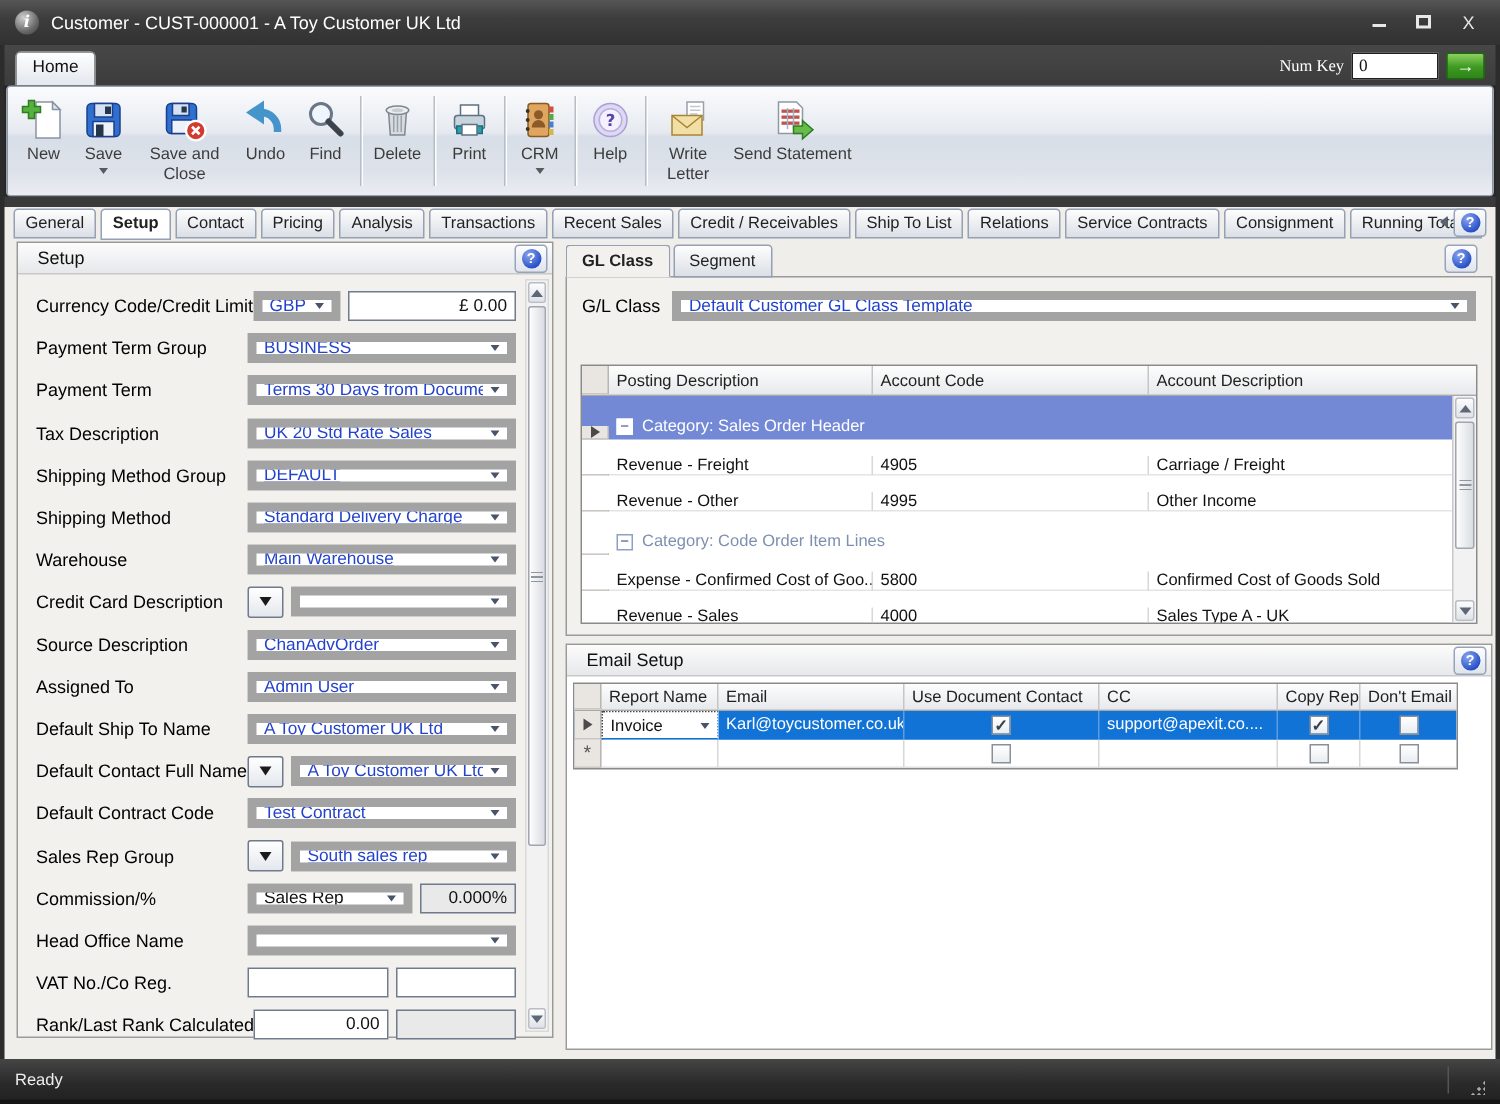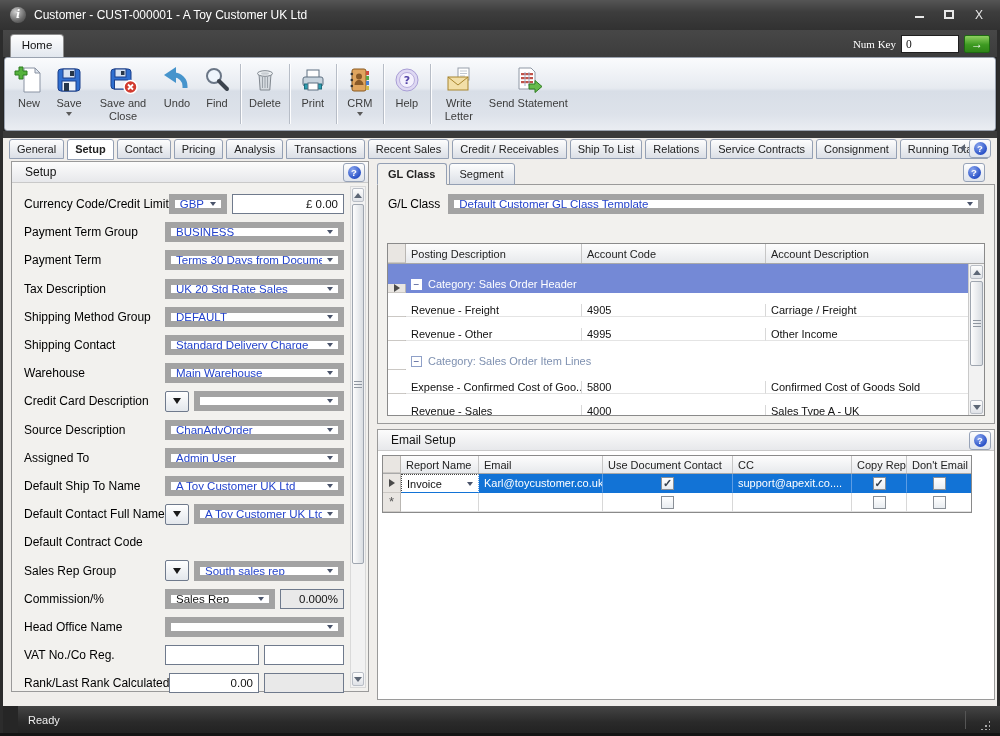--- a/index.html
+++ b/index.html
@@ -143,21 +143,21 @@
   .ecenter { justify-content:center; }
   .cb { width:13px; height:13px; border:1px solid #8a9097; background:linear-gradient(180deg,#fff,#e9edf1);
     display:flex; align-items:center; justify-content:center; font-size:11px; color:#37424e; }
   .cb::before { content:""; }
   .cb.checked::before { content:"✓"; font-weight:bold; }
   .invoice-cell { background:#fff; border:1px dotted #444; color:#111; position:relative; padding-right:14px; }
   .erow.sel .invoice-cell { color:#111; }
   .newrow-star { color:#555; font-size:13px; line-height:10px; }
 
   
-  .statusbar { position:absolute; left:18px; right:0; bottom:3px; height:27px;
+  .statusbar { position:absolute; left:0; right:0; bottom:3px; height:27px;
     background:linear-gradient(180deg,#454545,#2a2a2a 60%,#222); display:flex; align-items:center; color:#eee; font-size:11px; padding:0 10px; }
   .statusbar .sp { flex:1; }
   .st-sep { width:1px; height:18px; background:#555; margin-right:14px; }
   .gripdots { width:10px; height:10px; align-self:flex-end; margin-bottom:3px;
     background:radial-gradient(circle,#aaa 1px,transparent 1.2px) 0 0/4px 4px; clip-path:polygon(100% 0,100% 100%,0 100%); }
   .bottomedge { position:absolute; left:0; right:0; bottom:0; height:3px; background:#141414; }
   .sideedge { position:absolute; top:30px; bottom:0; width:3px; background:#2c2c2c; }
   .sideedge.l { left:0; } .sideedge.r { right:0; }
 </style>
 </head>
@@ -395,21 +395,21 @@
       <div class="frow">
         <span class="flabel">Shipping Method Group</span>
         <span class="fctl">
             <span class="combo link">
               <span class="cv">DEFAULT</span>
               <span class="arw"></span>
             </span>
           </span>
       </div>
       <div class="frow">
-        <span class="flabel">Shipping Contact</span>
+        <span class="flabel">Shipping Method</span>
         <span class="fctl">
             <span class="combo link">
               <span class="cv">Standard Delivery Charge</span>
               <span class="arw"></span>
             </span>
           </span>
       </div>
       <div class="frow">
         <span class="flabel">Warehouse</span>
         <span class="fctl">
@@ -465,20 +465,26 @@
               <b></b>
             </span>
           <span class="combo link">
               <span class="cv">A Toy Customer UK Ltd</span>
               <span class="arw"></span>
             </span>
         </span>
       </div>
       <div class="frow">
         <span class="flabel">Default Contract Code</span>
+        <span class="fctl">
+            <span class="combo link">
+              <span class="cv">Test Contract</span>
+              <span class="arw"></span>
+            </span>
+          </span>
       </div>
       <div class="frow">
         <span class="flabel">Sales Rep Group</span>
         <span class="fctl">
           <span class="minibtn">
               <b></b>
             </span>
           <span class="combo link">
               <span class="cv">South sales rep</span>
               <span class="arw"></span>
@@ -574,21 +580,21 @@
       <div class="grow data">
         <div class="g-ind"></div>
         <div class="gcell c1">Revenue - Other</div>
         <div class="gcell c2">4995</div>
         <div class="gcell c3">Other Income</div>
       </div>
       <div class="grow grp">
         <div class="g-ind"></div>
         <div class="gcell">
             <span class="colbox"></span>
-            <span>Category: Sales Order Item Lines</span>
+            <span>Category: Code Order Item Lines</span>
           </div>
       </div>
       <div class="grow data">
         <div class="g-ind"></div>
         <div class="gcell c1">Expense - Confirmed Cost of Goo...</div>
         <div class="gcell c2">5800</div>
         <div class="gcell c3">Confirmed Cost of Goods Sold</div>
       </div>
       <div class="grow data">
         <div class="g-ind"></div>

